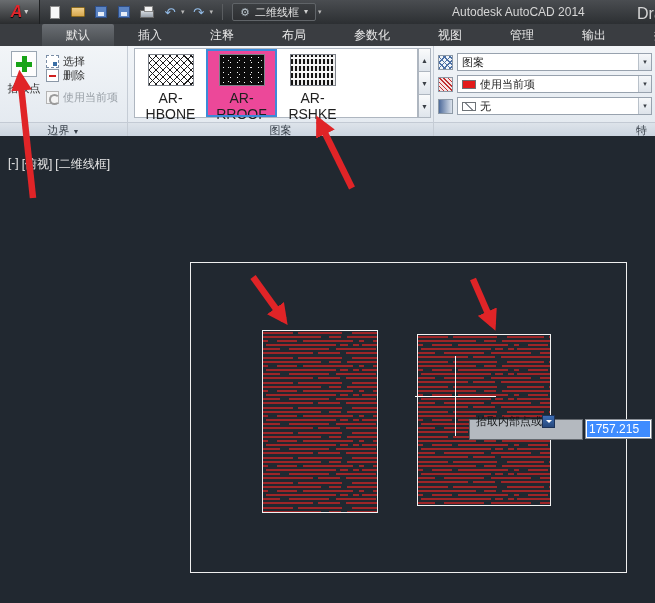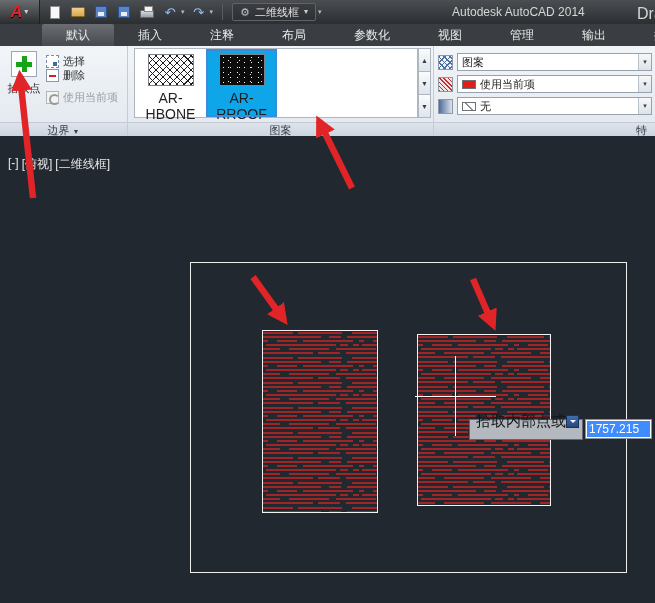--- a/index.html
+++ b/index.html
@@ -60,21 +60,21 @@
   .ic-select{border:1px dashed #7b8ea6}
   .ic-select::after{content:"";position:absolute;right:1px;bottom:1px;width:4px;height:4px;background:#3a6ea5}
   .ic-delete{border:1px solid #8a97a6}
   .ic-delete::after{content:"";position:absolute;left:2px;top:5px;width:7px;height:2px;background:#d02020}
   .ic-recreate{border:1px solid #b4b4b4;background:#f4f4f4}
   .ic-recreate::after{content:"";position:absolute;left:2px;top:2px;width:7px;height:7px;border:2px solid #9a9a9a;border-right-color:transparent;border-radius:50%}
 
   
   .gallery{position:absolute;left:6px;top:2px;width:284px;height:70px;background:#fff;border:1px solid #aeb6c0;display:flex}
   .gitem{width:71px;padding-top:5px;text-align:center;cursor:pointer}
-  .gitem.selected{background:#0ea5e9;outline:2px solid #3c8ad8;outline-offset:-2px}
+  .gitem.selected{background:#ec4899;outline:2px solid #3c8ad8;outline-offset:-2px}
   .swatch{width:46px;height:32px;margin:0 auto;border:1px solid #7d828a}
   .gname{display:block;margin-top:4px;font-size:14px;color:#1f1f1f;letter-spacing:0}
   .sw-hbone{background:
     repeating-linear-gradient(45deg,#1c1c1c 0 1px,transparent 1px 5px),
     repeating-linear-gradient(135deg,#1c1c1c 0 1px,transparent 1px 5px),#fff}
   .sw-parq1{background:
     repeating-linear-gradient(0deg,#101010 0 2px,transparent 2px 4px),
     repeating-linear-gradient(90deg,#101010 0 3px,#f2f2f2 3px 9px),#303030}
   .sw-rroof{background:
     radial-gradient(circle,#fff 0.7px,transparent 1px),
@@ -113,22 +113,22 @@
   .vp-label span{cursor:pointer}
   .outer-rect{position:absolute;left:190px;top:126px;width:437px;height:311px;border:1px solid #efefef}
   .hatch-rect{position:absolute;border:1px solid #f2f2f2;overflow:hidden}
   .hr-left{left:262px;top:194px;width:116px;height:183px}
   .hr-right{left:417px;top:198px;width:134px;height:172px}
   .hatch-rect svg{display:block;width:100%;height:100%}
   .ch{position:absolute;background:#fff}
   .ch-v{left:455px;top:220px;width:1px;height:80px}
   .ch-h{left:415px;top:260px;width:81px;height:1px}
   .tooltip{position:absolute;left:469px;top:283px;width:114px;height:21px;background:#b4b9bf;
-    border:1px solid #63686e;display:flex;align-items:center;justify-content:center;
-    padding:0 3px 16px 6px;font-size:15px;color:#141618}
+    border:1px solid #63686e;display:flex;align-items:center;justify-content:flex-start;
+    padding:0 3px 16px 6px;font-size:11px;color:#141618}
   .tt-icon{width:13px;height:13px;background:linear-gradient(#3c6db4,#27487c);border:1px solid #1c3258;
     position:relative;flex:0 0 auto}
   .tt-icon::after{content:"";position:absolute;left:3px;top:4px;border:3px solid transparent;border-top-color:#fff}
   .valuebox{position:absolute;left:585px;top:283px;width:67px;height:20px;background:#fff;
     border:1px solid #8a9098;padding:1px;cursor:text}
   .valuebox .sel{display:block;height:100%;background:#3f8cff;color:#fff;font-size:12px;line-height:16px;padding-left:2px}
 
   .overlay{position:absolute;left:0;top:0;width:655px;height:603px;pointer-events:none;z-index:50}
   .defs-holder{position:absolute;width:0;height:0}
 </style>
@@ -219,20 +219,24 @@
     <div class="panel p2">
       <div class="panel-body">
         <div class="gallery">
           <div class="gitem">
             <div class="swatch sw-hbone"></div>
             <span class="gname">AR-HBONE</span>
           </div>
           <div class="gitem selected">
             <div class="swatch sw-rroof"></div>
             <span class="gname">AR-RROOF</span>
+          </div>
+          <div class="gitem">
+            <div class="swatch sw-rshke"></div>
+            <span class="gname">AR-RSHKE</span>
           </div>
         </div>
         <div class="gscroll">
           <div class="gsbtn">▲</div>
           <div class="gsbtn">▼</div>
           <div class="gsbtn">▼</div>
         </div>
       </div>
       <div class="panel-label">
         <span>图案</span>

